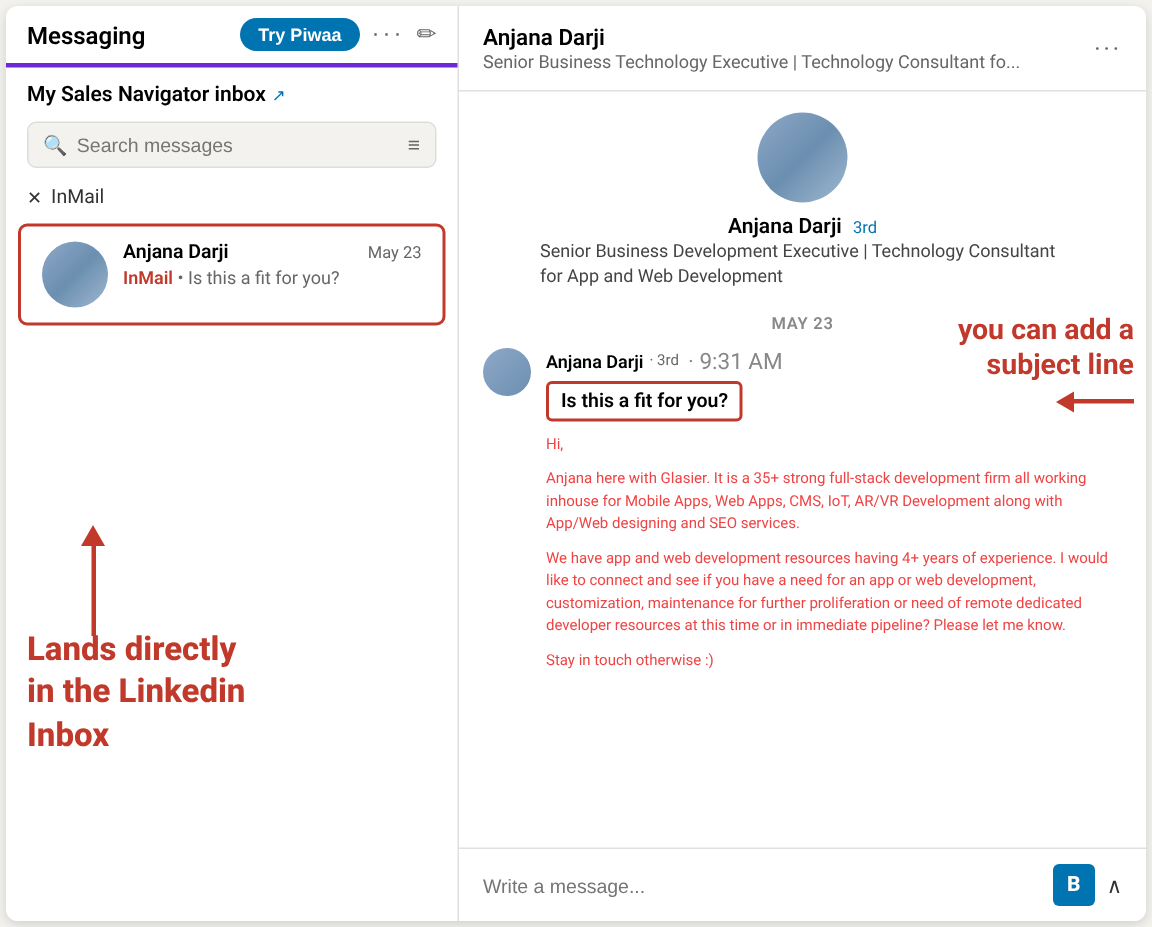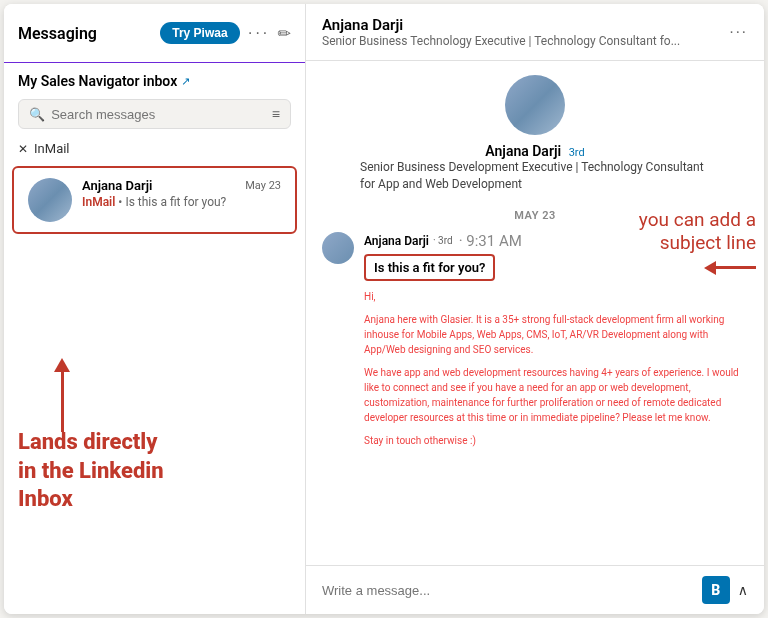--- a/index.html
+++ b/index.html
@@ -28,22 +28,22 @@
       width: 302px;
       border-right: 1px solid #e0e0e0;
       display: flex;
       flex-direction: column;
       background: #fff;
       flex-shrink: 0;
     }
     .left-header {
       display: flex;
       align-items: center;
-      padding: 18px 14px;
-      border-bottom: 1px solid #6d28d9;
+      padding: 8px 14px;
+      border-bottom: 3px solid #6d28d9;
     }
     .left-header-title {
       font-size: 16px;
       font-weight: 600;
       color: #000;
       flex: 1;
     }
     .try-piwaa-btn {
       background: #0073b1;
       color: #fff;
@@ -501,21 +501,21 @@
               <p>Hi,</p>
               <p>Anjana here with Glasier. It is a 35+ strong full-stack development firm all working inhouse for Mobile Apps, Web Apps, CMS, IoT, AR/VR Development along with App/Web designing and SEO services.</p>
               <p>We have app and web development resources having 4+ years of experience. I would like to connect and see if you have a need for an app or web development, customization, maintenance for further proliferation or need of remote dedicated developer resources at this time or in immediate pipeline? Please let me know.</p>
               <p>Stay in touch otherwise :)</p>
             </div>
           </div>
         </div>
       </div>
 
       <div style="position:absolute; top:148px; right:8px; max-width:180px; text-align:right;">
-        <div style="font-size:19px; font-weight:400; color:#c0392b; line-height:1.2;">you can add a<br>subject line</div>
+        <div style="font-size:19px; font-weight:700; color:#c0392b; line-height:1.2;">you can add a<br>subject line</div>
         <div style="display:flex; align-items:center; justify-content:flex-end; margin-top:6px;">
           <div style="width:0;height:0;border-top:7px solid transparent;border-bottom:7px solid transparent;border-right:12px solid #c0392b;"></div>
           <div style="width:40px;height:3px;background:#c0392b;"></div>
         </div>
       </div>
     </div>
 
     <div class="compose-area">
       <input class="compose-input" type="text" placeholder="Write a message..." style="">
       <div class="compose-actions">

